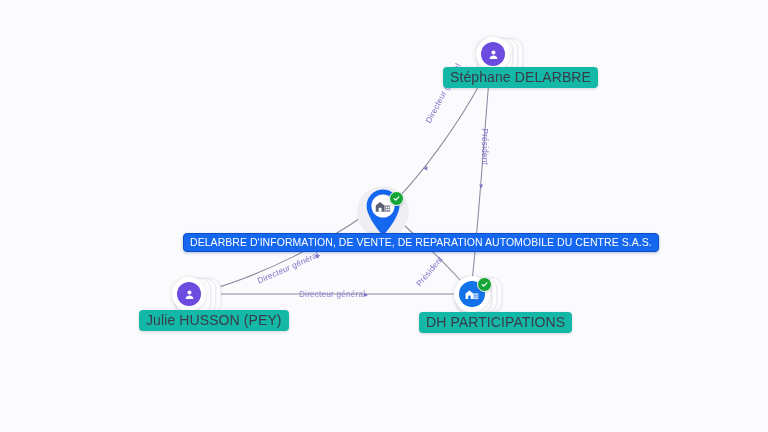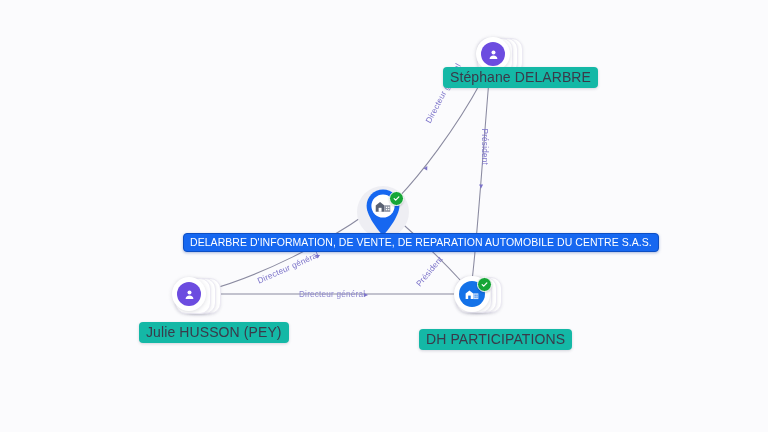--- a/index.html
+++ b/index.html
@@ -221,31 +221,31 @@
           <rect x="15" y="13" width="1.8" height="1.8" fill="#1472e8"></rect>
           <rect x="18" y="13" width="1.8" height="1.8" fill="#1472e8"></rect>
         </svg>
       </div>
     </div>
     <div class="badge" style="left:5px; top:-17px;">
       <svg width="7" height="7" viewBox="0 0 24 24" fill="none" stroke="#ffffff" stroke-width="4.2" stroke-linecap="round" stroke-linejoin="round">
         <path d="M4 12.5l5.2 5.2L20 6.5"></path>
       </svg>
     </div>
-    <div class="label" style="left:-53px; top:35px;">DH PARTICIPATIONS</div>
+    <div class="label" style="left:-53px; top:18px;">DH PARTICIPATIONS</div>
   </div>
 
   <div class="node" style="left:189px; top:294px;">
     <div class="stack" style="left:-4px; top:-16px;"></div>
     <div class="stack" style="left:-9px; top:-16px;"></div>
     <div class="stack" style="left:-14px; top:-16px;"></div>
     <div class="circ" style="left:-17px; top:-17px; width:34px; height:34px;">
       <div class="person-disc">
         <svg width="13" height="13" viewBox="0 0 24 24" fill="#ffffff">
           <circle cx="12" cy="8.2" r="3.7"></circle>
           <path d="M4.8 20.5c0-4.1 3.2-6.6 7.2-6.6s7.2 2.5 7.2 6.6z"></path>
         </svg>
       </div>
     </div>
-    <div class="label" style="left:-50px; top:28px;text-align:center;">Julie HUSSON (PEY)</div>
+    <div class="label" style="left:-50px; top:16px;text-align:center;">Julie HUSSON (PEY)</div>
   </div>
 
 </div>
 
 </body></html>

